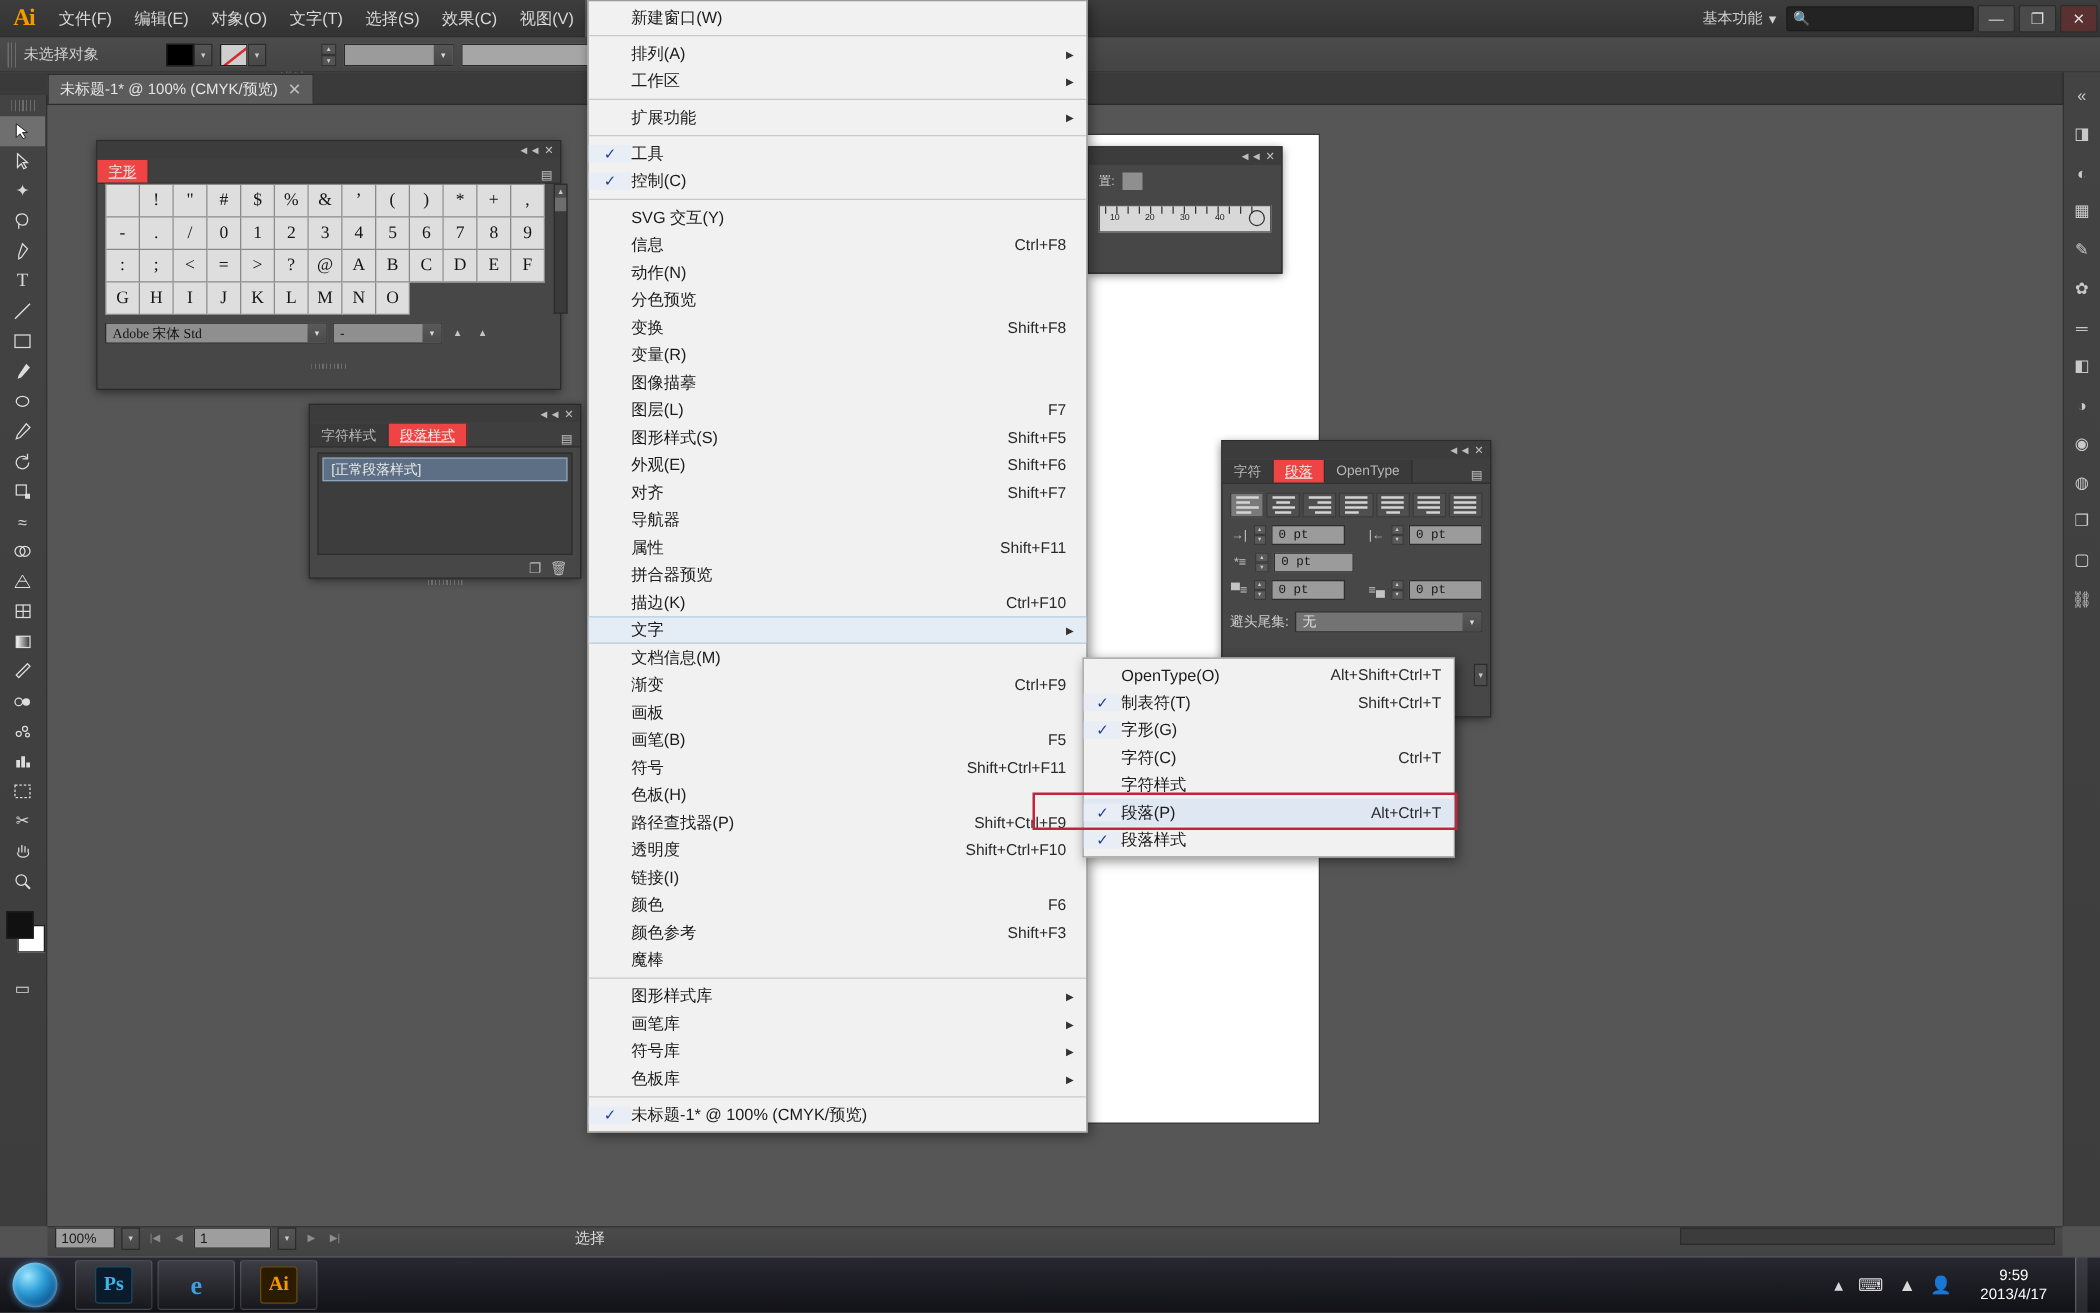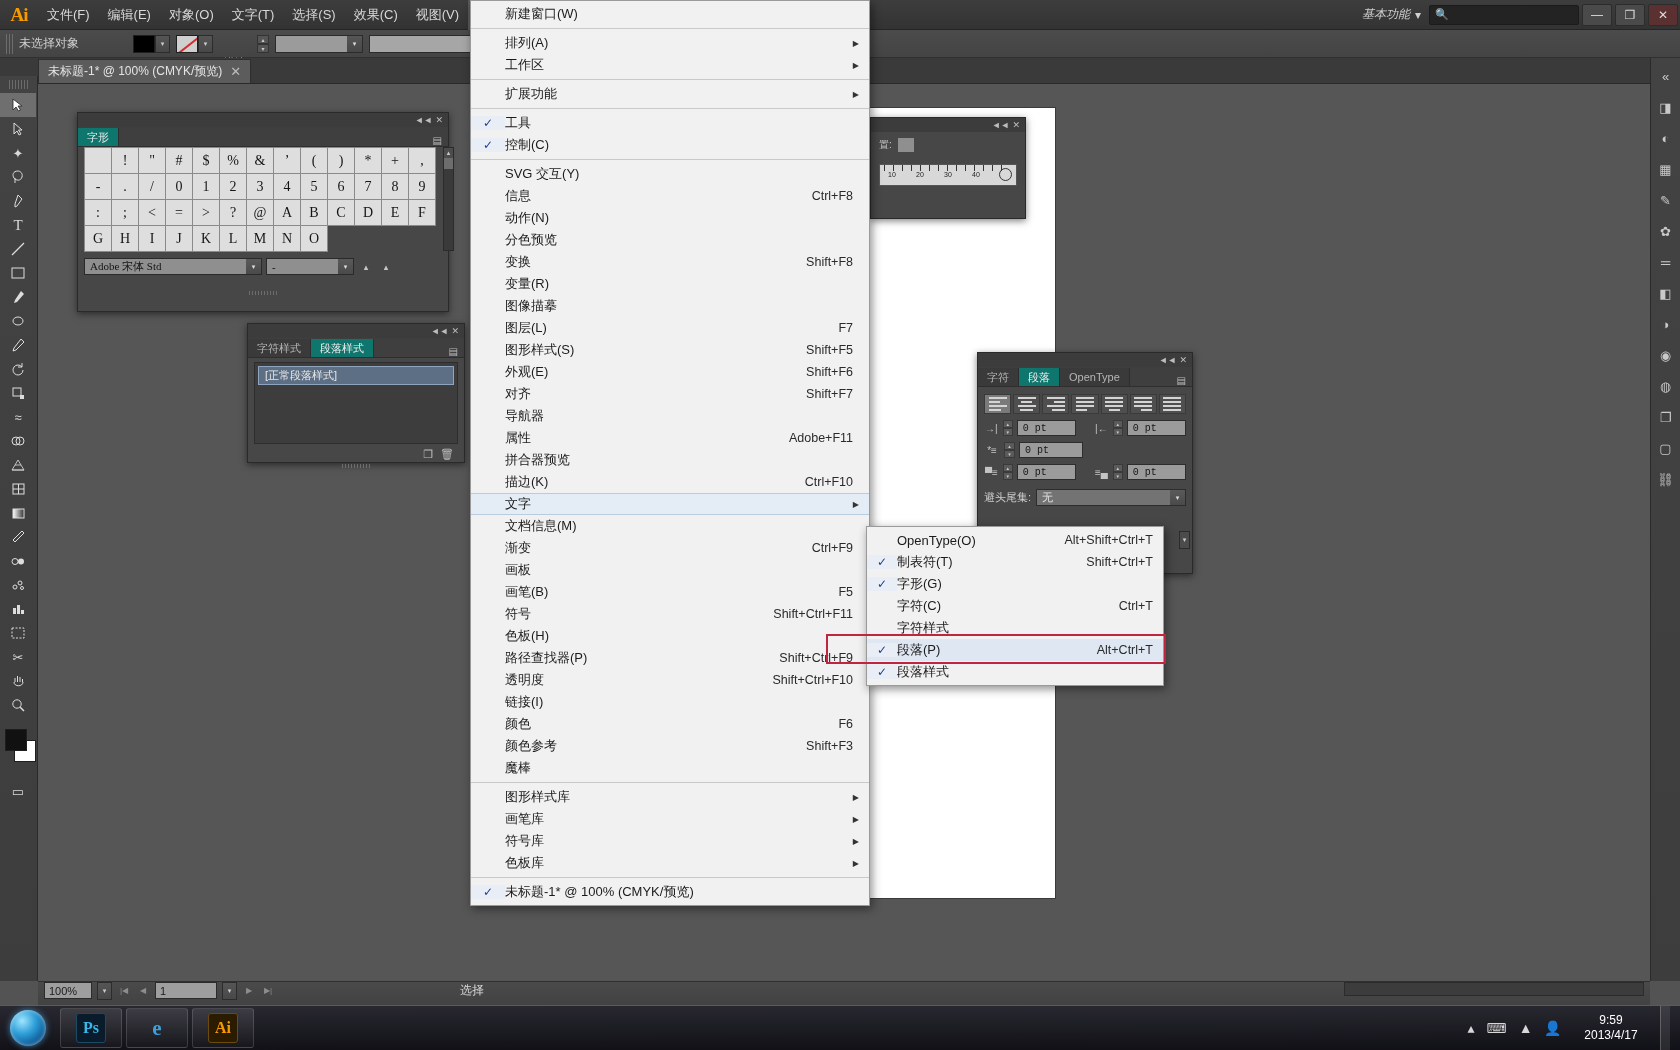--- a/index.html
+++ b/index.html
@@ -40,21 +40,21 @@
   .menu-item{
     height:30px; padding:0 9px; display:flex; align-items:center;
     color:#d8d8d8; font-size:13px; white-space:nowrap;
   }
   .menu-item.active{ background:#5a5a5a; color:#fff; }
   #menubar-right{
     margin-left:auto; display:flex; align-items:center; height:30px; padding-right:2px;
   }
   .ws-switch{
     display:flex;align-items:center;gap:5px;padding:0 8px;height:22px;
-    color:#d0d0d0;font-size:12px;font-style:italic;
+    color:#d0d0d0;font-size:12px;
   }
   .search-box{
     width:150px;height:20px;background:#232323;border:1px solid #1b1b1b;border-radius:2px;
     display:flex;align-items:center;padding:0 5px;gap:4px;
   }
   .search-box .glyph{color:#9a9a9a;font-size:11px;}
   .wbtn{
     width:30px;height:22px;margin-left:3px;background:#4a4a4a;border:1px solid #2c2c2c;
     color:#ddd;display:flex;align-items:center;justify-content:center;font-size:12px;border-radius:2px;
   }
@@ -159,21 +159,21 @@
   
   .panel{position:absolute;background:#474747;border:1px solid #2a2a2a;
     box-shadow:0 2px 7px rgba(0,0,0,.5);}
   .panel-head{height:14px;background:#3c3c3c;display:flex;align-items:center;
     justify-content:flex-end;gap:3px;padding-right:5px;}
   .panel-head .hbtn{color:#bdbdbd;font-size:9px;line-height:9px;}
   .panel-tabs{height:20px;background:#3f3f3f;display:flex;align-items:flex-end;
     border-bottom:1px solid #2e2e2e;}
   .ptab{height:18px;padding:0 9px;display:flex;align-items:center;font-size:11px;
     color:#b6b6b6;background:#3a3a3a;border-right:1px solid #2e2e2e;}
-  .ptab.active{background:#0f766e;color:#ededed;}
+  .ptab.active{background:#ef4444;color:#ededed;text-decoration:underline;}
   .panel-menu{margin-left:auto;color:#bdbdbd;font-size:10px;padding-right:6px;}
   
   #glyphs-panel{left:77px;top:112px;width:372px;height:200px;}
   #glyph-controls{height:24px;display:flex;align-items:center;gap:6px;padding:0 7px;
     color:#cfcfcf;font-size:11px;}
   #glyph-show-combo{width:170px;height:17px;background:#8f8f8f;border:1px solid #2a2a2a;
     display:flex;align-items:center;}
   #glyph-show-combo .txt{flex:1;padding-left:5px;color:#141414;font-size:11px;}
   #glyph-show-combo .arr{width:15px;height:100%;background:linear-gradient(#5a5a5a,#4a4a4a);
     display:flex;align-items:center;justify-content:center;font-size:7px;color:#ddd;}
@@ -888,21 +888,21 @@
         <span class="lbl">对齐</span>
         <span class="acc">Shift+F7</span>
       </div>
       <div class="mrow">
         <span class="chk"></span>
         <span class="lbl">导航器</span>
       </div>
       <div class="mrow">
         <span class="chk"></span>
         <span class="lbl">属性</span>
-        <span class="acc">Adobe+F11</span>
+        <span class="acc">Shift+F11</span>
       </div>
       <div class="mrow">
         <span class="chk"></span>
         <span class="lbl">拼合器预览</span>
       </div>
       <div class="mrow">
         <span class="chk"></span>
         <span class="lbl">描边(K)</span>
         <span class="acc">Ctrl+F10</span>
       </div>

